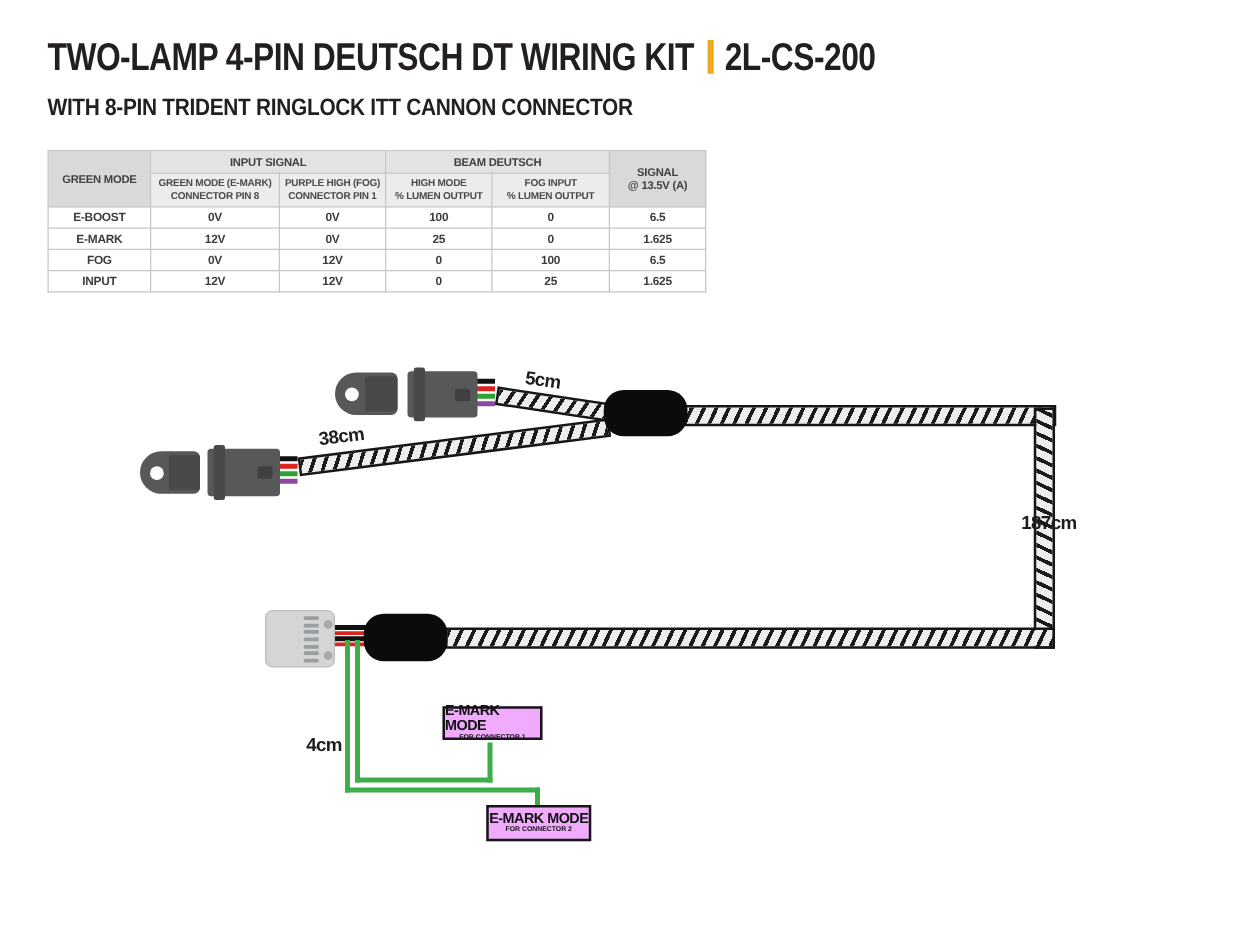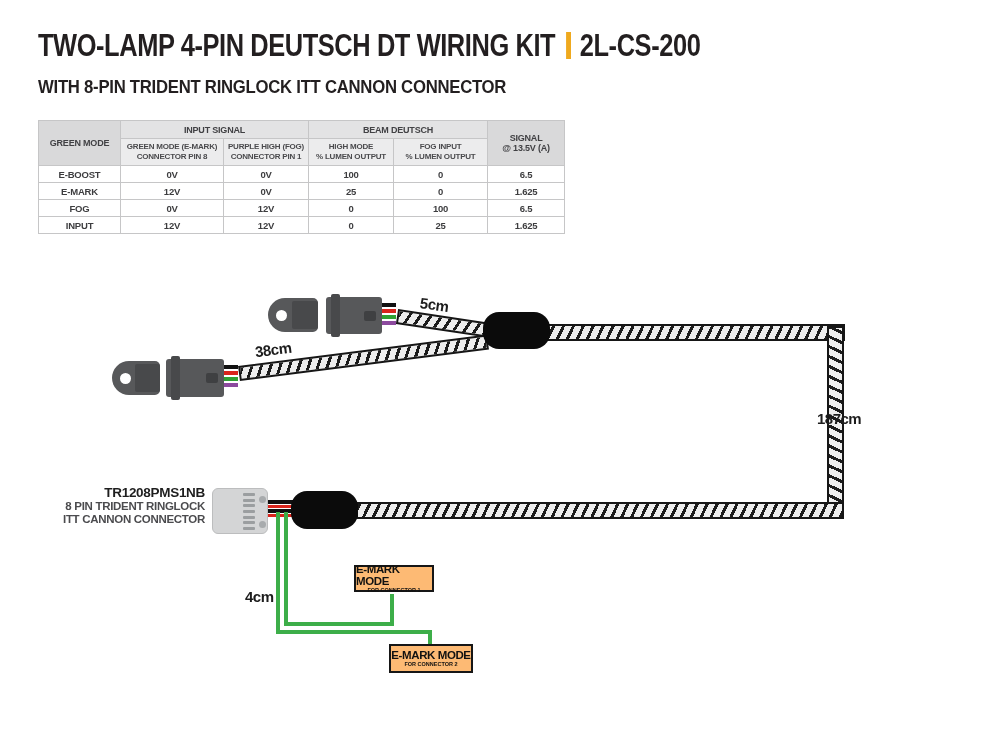--- a/index.html
+++ b/index.html
@@ -62,21 +62,21 @@
   .gwire { position:absolute; background:#3DAE49; z-index:3; }
 
   .dim { position:absolute; font-weight:bold; font-size:15px; color:#1d1d1d;
     letter-spacing:-0.5px; white-space:nowrap; z-index:7; }
 
   .conn-label { position:absolute; left:30px; top:486px; width:175px; text-align:right;
     z-index:6; line-height:13.5px; letter-spacing:-0.3px; }
   .conn-label .t1 { font-weight:bold; font-size:13.5px; color:#1e1e1e; }
   .conn-label .t2 { font-weight:bold; font-size:11.5px; color:#4b4b4e; }
 
-  .mode-box { position:absolute; background:#fdba74; border:2px solid #161616; z-index:8;
+  .mode-box { position:absolute; background:#f0abfc; border:2px solid #161616; z-index:8;
     display:flex; flex-direction:column; align-items:center; justify-content:center; }
   .mode-box .mb-title { font-weight:bold; font-size:11.5px; color:#111; letter-spacing:-0.4px; line-height:12px; }
   .mode-box .mb-sub   { font-weight:bold; font-size:5.5px; color:#111; letter-spacing:0; line-height:7px; }
 </style>
 </head>
 <body>
 
 <div id="stage">
 
   <div class="title-row">
@@ -220,25 +220,20 @@
   <div class="gwire" style="left:276px; top:512px; width:4px; height:122px;"></div>
   <div class="gwire" style="left:276px; top:630px; width:156px; height:4px;"></div>
   <div class="gwire" style="left:428px; top:630px; width:4px; height:17px;"></div>
   <div class="gwire" style="left:284px; top:512px; width:4px; height:114px;"></div>
   <div class="gwire" style="left:284px; top:622px; width:110px; height:4px;"></div>
   <div class="gwire" style="left:390px; top:594px; width:4px; height:32px;"></div>
   <div class="dim" style="left:245px; top:588px;">4cm</div>
 
   <div class="junction" style="left:291px; top:491px; width:67px; height:38px;"></div>
 
-  <div class="conn-label">
-    <div class="t1">TR1208PMS1NB</div>
-    <div class="t2">8 PIN TRIDENT RINGLOCK</div>
-    <div class="t2">ITT CANNON CONNECTOR</div>
-  </div>
 
   <div class="mode-box" style="left:354px; top:565px; width:80px; height:27px;">
     <span class="mb-title">E-MARK MODE</span>
     <span class="mb-sub">FOR CONNECTOR 1</span>
   </div>
   <div class="mode-box" style="left:389px; top:644px; width:84px; height:29px;">
     <span class="mb-title">E-MARK MODE</span>
     <span class="mb-sub">FOR CONNECTOR 2</span>
   </div>
 

